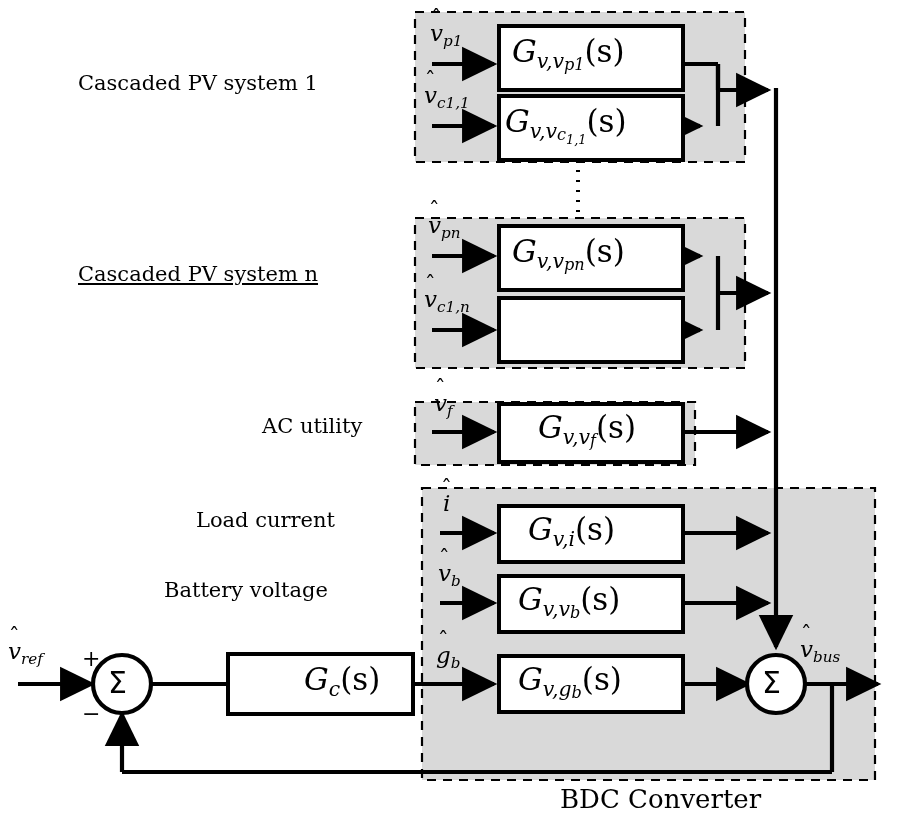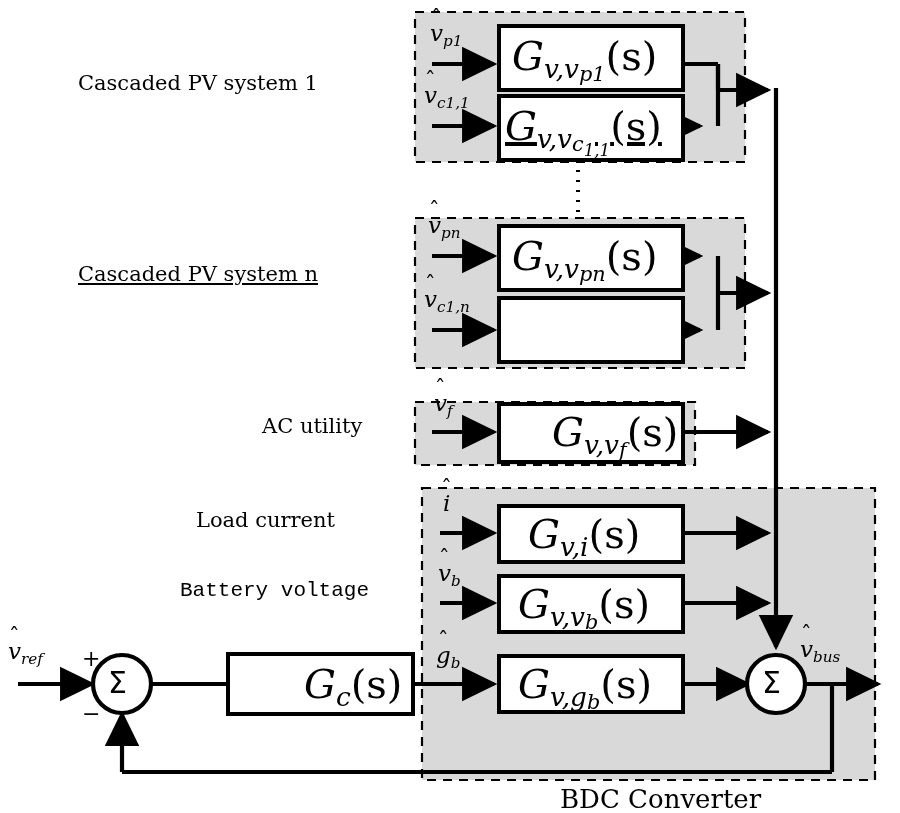--- a/index.html
+++ b/index.html
@@ -5,21 +5,21 @@
   html,body{margin:0;padding:0;background:#fff;}
   #stage{position:relative;width:900px;height:813px;background:#ffffff;
          font-family:"DejaVu Serif","Liberation Serif",serif;overflow:hidden;}
   svg.layer{position:absolute;left:0;top:0;width:900px;height:813px;}
   .lbl{position:absolute;white-space:nowrap;color:#000;line-height:1;}
   .sysname{font-size:21px;}
   .bottomname{font-size:26px;}
   
   .mf{font-style:italic;font-family:"DejaVu Serif","Liberation Serif",serif;}
   .up{font-style:normal;}
-  .blocktext{font-size:40px;}
+  .blocktext{font-size:31px;}
   .sigtext{font-size:23px;}
   .sub{font-size:0.66em;vertical-align:-0.30em;font-style:italic;}
   .sub2{font-size:0.52em;vertical-align:-0.52em;font-style:italic;}
   .hatwrap{position:relative;display:inline-block;}
   .hatwrap>.hatmark{position:absolute;left:50%;transform:translateX(-52%);
                     top:-0.62em;font-size:0.95em;font-style:normal;}
   .sigma{font-size:30px;font-style:normal;font-family:"DejaVu Sans",sans-serif;}
   .sign{font-size:22px;font-style:normal;}
 </style>
 </head>
@@ -103,21 +103,21 @@
       <rect x="499" y="576" width="184" height="56"></rect>
       <rect x="499" y="656" width="184" height="56"></rect>
       <rect x="228" y="654" width="185" height="60"></rect>
     </g>
   </svg>
 
   <div class="lbl sysname" style="left:78px;top:73px;">Cascaded PV system 1</div>
   <div class="lbl sysname" style="left:78px;top:264px;text-decoration:underline;">Cascaded PV system n</div>
   <div class="lbl sysname" style="left:262px;top:416px;">AC utility</div>
   <div class="lbl sysname" style="left:196px;top:510px;">Load current</div>
-  <div class="lbl sysname" style="left:180px;top:580px;font-family:Liberation Mono, monospace;">Battery voltage</div>
+  <div class="lbl sysname" style="left:164px;top:580px;">Battery voltage</div>
   <div class="lbl bottomname" style="left:560px;top:786px;">BDC Converter</div>
 
   <div class="lbl sigtext mf" style="left:430px;top:22px;">
     <span class="hatwrap"><span class="hatmark">ˆ</span>v</span><span class="sub">p1</span>
   </div>
 
   <div class="lbl sigtext mf" style="left:424px;top:84px;">
     <span class="hatwrap"><span class="hatmark">ˆ</span>v</span><span class="sub">c1,1</span>
   </div>
 
@@ -154,26 +154,26 @@
   </div>
 
   <div class="lbl sign" style="left:82px;top:648px;">+</div>
   <div class="lbl sign" style="left:82px;top:703px;">−</div>
 
   <div class="lbl sigma" style="left:108px;top:668px;">Σ</div>
   <div class="lbl sigma" style="left:762px;top:668px;">Σ</div>
 
   <div class="lbl blocktext mf" style="left:512px;top:36px;">G<span class="sub">v,v</span><span class="sub2">p1</span><span class="up">(s)</span></div>
 
-  <div class="lbl blocktext mf" style="left:505px;top:106px;text-decoration:underline;">G<span class="sub">v,v</span><span class="sub2">c<span style="font-size:0.8em;vertical-align:-0.3em;">1,1</span></span><span class="up">(s)</span></div>
+  <div class="lbl blocktext mf" style="left:505px;top:106px;">G<span class="sub">v,v</span><span class="sub2">c<span style="font-size:0.8em;vertical-align:-0.3em;">1,1</span></span><span class="up">(s)</span></div>
 
   <div class="lbl blocktext mf" style="left:512px;top:236px;">G<span class="sub">v,v</span><span class="sub2">pn</span><span class="up">(s)</span></div>
 
 
-  <div class="lbl blocktext mf" style="left:552px;top:412px;">G<span class="sub">v,v</span><span class="sub2">f</span><span class="up">(s)</span></div>
+  <div class="lbl blocktext mf" style="left:538px;top:412px;">G<span class="sub">v,v</span><span class="sub2">f</span><span class="up">(s)</span></div>
 
   <div class="lbl blocktext mf" style="left:518px;top:584px;">G<span class="sub">v,v</span><span class="sub2">b</span><span class="up">(s)</span></div>
 
   <div class="lbl blocktext mf" style="left:528px;top:514px;">G<span class="sub">v,i</span><span class="up">(s)</span></div>
 
   <div class="lbl blocktext mf" style="left:518px;top:664px;">G<span class="sub">v,g</span><span class="sub2">b</span><span class="up">(s)</span></div>
 
   <div class="lbl blocktext mf" style="left:268px;top:664px;margin-left:36px;">G<span class="sub">c</span><span class="up">(s)</span></div>
 
 </div>

